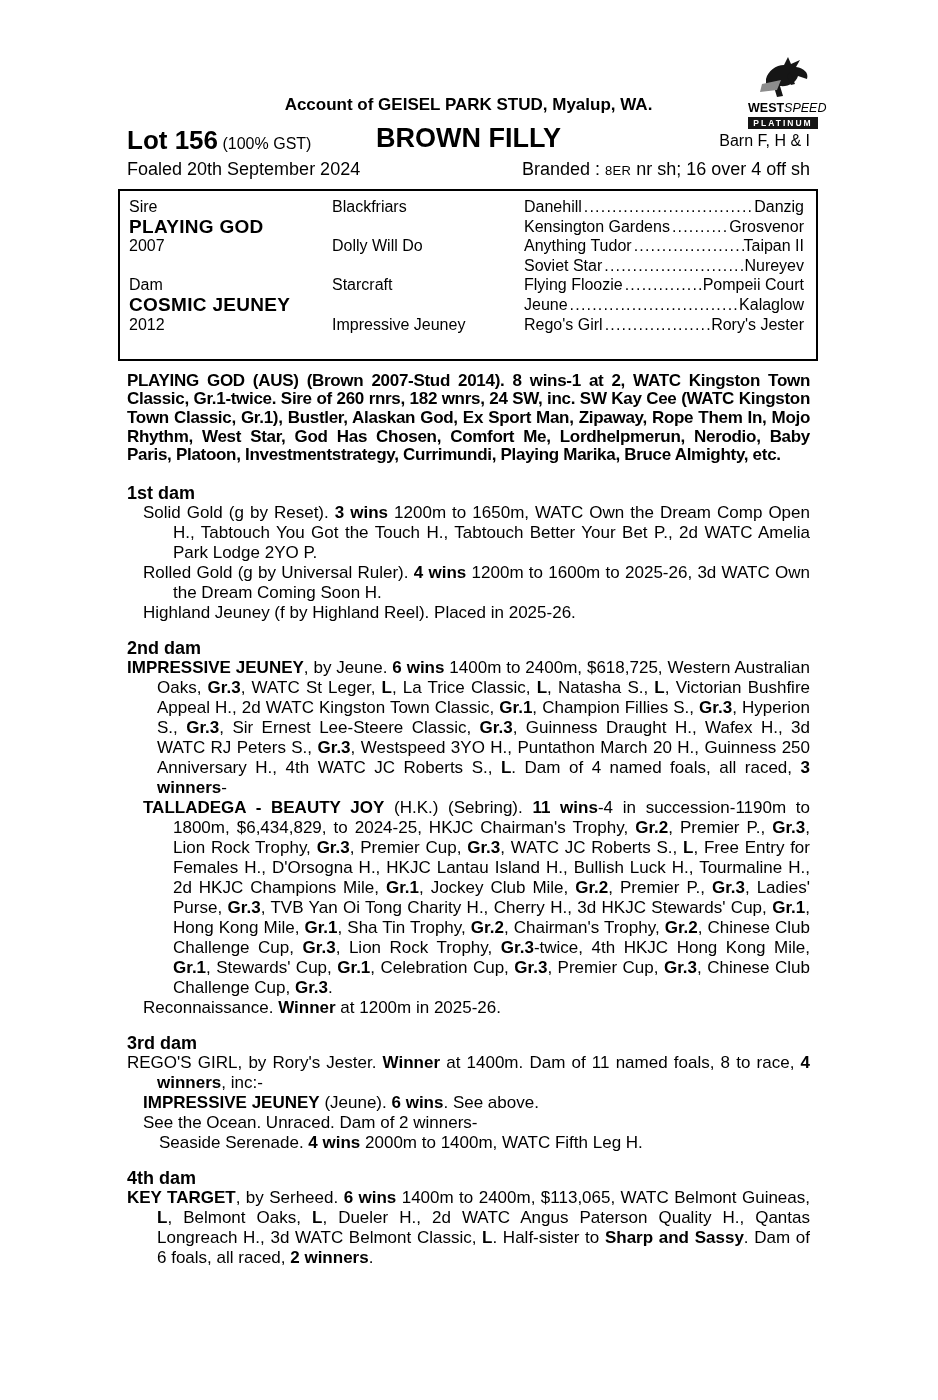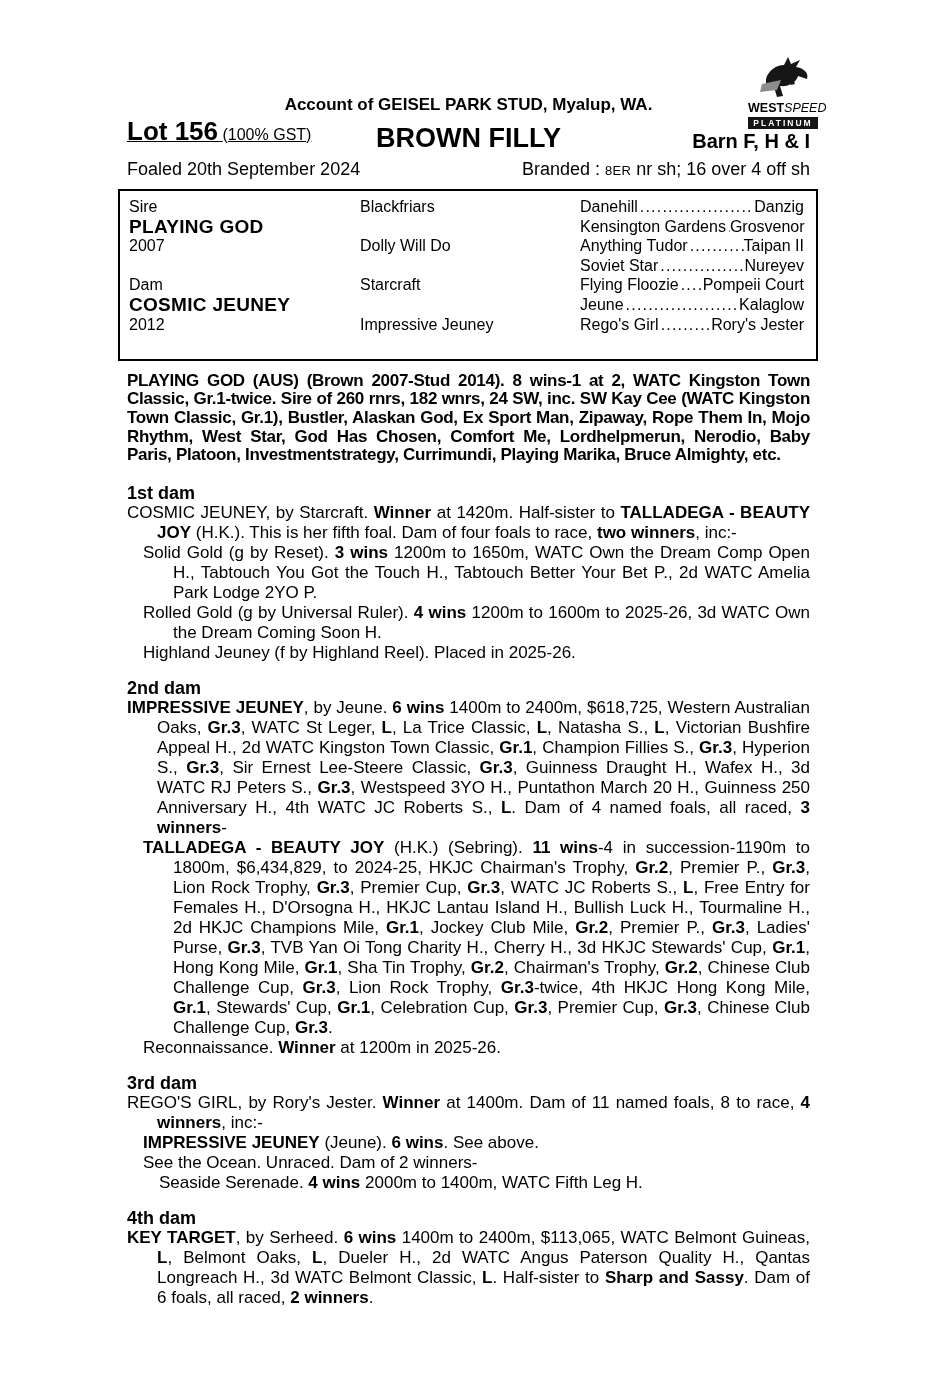--- a/index.html
+++ b/index.html
@@ -18,38 +18,37 @@
   .logo svg { display:block; margin:0 auto; }
   .logo-text { font-size:12.5px; line-height:13px; white-space:nowrap; letter-spacing:0; }
   .logo-text .lw { font-weight:bold; }
   .logo-text .ls { font-style:italic; font-weight:normal; }
   .logo-plat { margin-top:2px; background:#151515; color:#fff; font-weight:bold;
                font-size:8.5px; line-height:12px; letter-spacing:2px; padding:0 2px; }
 
   
   .account { padding-top:96px; text-align:center; font-weight:bold; font-size:17px; line-height:18px; }
   .lot-line { position:relative; height:32px; margin-top:7px; }
-  .lot-left { position:absolute; left:0; bottom:9px; white-space:nowrap;text-decoration:underline; }
+  .lot-left { position:absolute; left:0; bottom:0; white-space:nowrap; }
   .lot-num { font-weight:bold; font-size:26px; line-height:26px; }
   .gst { font-size:16px; line-height:16px; }
   .horse-title { position:absolute; left:50%; bottom:1px; transform:translateX(-50%);
                  font-weight:bold; font-size:27px; line-height:27px; white-space:nowrap; }
-  .barn { position:absolute; right:0; bottom:2px; font-weight:bold; font-size:20px; line-height:20px; white-space:nowrap; }
+  .barn { position:absolute; right:0; bottom:2px; font-weight:normal; font-size:16px; line-height:20px; white-space:nowrap; }
   .foaled-line { display:flex; justify-content:space-between; margin-top:7px; font-size:18px; line-height:19px; }
   .brand-code { font-size:13px; letter-spacing:0.3px; }
 
   
   .ped-table {
     box-sizing:border-box;
     margin:9px 0 0 -9px;
     width:700px;
     border:2.5px solid #000;
     display:flex;
     padding:6px 12px 5px 9px;
-    gap:28px;
   }
   .ped-col1 { width:203px; }
   .ped-col2 { width:192px; }
   .ped-col3 { flex:1; min-width:0; }
   .slot { height:19.6px; line-height:19.6px; font-size:16px; white-space:nowrap; overflow:visible; }
   .slot.bold-name { font-weight:bold; font-size:19px; letter-spacing:0.3px; }
   .ped-row { display:flex; align-items:baseline; height:19.6px; line-height:19.6px; font-size:16px; white-space:nowrap; }
   .ped-row .pl { flex:0 0 auto; }
   .ped-row .pr { flex:0 0 auto; }
   .dots { flex:1 1 auto; overflow:hidden; white-space:nowrap; letter-spacing:1.2px; padding:0 2px; }
@@ -164,21 +163,20 @@
             <span class="dots"></span>
             <span class="pr">Rory's Jester</span>
           </div>
       </div>
     </div>
 
     <p class="sire-blurb">PLAYING GOD (AUS) (Brown 2007-Stud 2014). 8 wins-1 at 2, WATC Kingston Town Classic, Gr.1-twice. Sire of 260 rnrs, 182 wnrs, 24 SW, inc. SW Kay Cee (WATC Kingston Town Classic, Gr.1), Bustler, Alaskan God, Ex Sport Man, Zipaway, Rope Them In, Mojo Rhythm, West Star, God Has Chosen, Comfort Me, Lordhelpmerun, Nerodio, Baby Paris, Platoon, Investmentstrategy, Currimundi, Playing Marika, Bruce Almighty, etc.</p>
 
     <div class="details">
         <div class="dam-heading first">1st dam</div>
-        <p class="para hang1"><span>COSMIC JEUNEY, by Starcraft. </span><span class="b">Winner</span><span> at 1420m. Half-sister to </span><span class="b">TALLADEGA - BEAUTY JOY</span><span> (H.K.). This is her fifth foal. Dam of four foals to race, </span><span class="b">two winners</span><span>, inc:-</span></p>
         <p class="para hang2"><span>Solid Gold (g by Reset). </span><span class="b">3 wins</span><span> 1200m to 1650m, WATC Own the Dream Comp Open H., Tabtouch You Got the Touch H., Tabtouch Better Your Bet P., 2d WATC Amelia Park Lodge 2YO P.</span></p>
         <p class="para hang2"><span>Rolled Gold (g by Universal Ruler). </span><span class="b">4 wins</span><span> 1200m to 1600m to 2025-26, 3d WATC Own the Dream Coming Soon H.</span></p>
         <p class="para hang2"><span>Highland Jeuney (f by Highland Reel). Placed in 2025-26.</span></p>
         <div class="dam-heading">2nd dam</div>
         <p class="para hang1"><span class="b">IMPRESSIVE JEUNEY</span><span>, by Jeune. </span><span class="b">6 wins</span><span> 1400m to 2400m, $618,725, Western Australian Oaks, </span><span class="b">Gr.3</span><span>, WATC St Leger, </span><span class="b">L</span><span>, La Trice Classic, </span><span class="b">L</span><span>, Natasha S., </span><span class="b">L</span><span>, Victorian Bushfire Appeal H., 2d WATC Kingston Town Classic, </span><span class="b">Gr.1</span><span>, Champion Fillies S., </span><span class="b">Gr.3</span><span>, Hyperion S., </span><span class="b">Gr.3</span><span>, Sir Ernest Lee-Steere Classic, </span><span class="b">Gr.3</span><span>, Guinness Draught H., Wafex H., 3d WATC RJ Peters S., </span><span class="b">Gr.3</span><span>, Westspeed 3YO H., Puntathon March 20 H., Guinness 250 Anniversary H., 4th WATC JC Roberts S., </span><span class="b">L</span><span>. Dam of 4 named foals, all raced, </span><span class="b">3 winners</span><span>-</span></p>
         <p class="para hang2"><span class="b">TALLADEGA - BEAUTY JOY</span><span> (H.K.) (Sebring). </span><span class="b">11 wins</span><span>-4 in succession-1190m to 1800m, $6,434,829, to 2024-25, HKJC Chairman's Trophy, </span><span class="b">Gr.2</span><span>, Premier P., </span><span class="b">Gr.3</span><span>, Lion Rock Trophy, </span><span class="b">Gr.3</span><span>, Premier Cup, </span><span class="b">Gr.3</span><span>, WATC JC Roberts S., </span><span class="b">L</span><span>, Free Entry for Females H., D'Orsogna H., HKJC Lantau Island H., Bullish Luck H., Tourmaline H., 2d HKJC Champions Mile, </span><span class="b">Gr.1</span><span>, Jockey Club Mile, </span><span class="b">Gr.2</span><span>, Premier P., </span><span class="b">Gr.3</span><span>, Ladies' Purse, </span><span class="b">Gr.3</span><span>, TVB Yan Oi Tong Charity H., Cherry H., 3d HKJC Stewards' Cup, </span><span class="b">Gr.1</span><span>, Hong Kong Mile, </span><span class="b">Gr.1</span><span>, Sha Tin Trophy, </span><span class="b">Gr.2</span><span>, Chairman's Trophy, </span><span class="b">Gr.2</span><span>, Chinese Club Challenge Cup, </span><span class="b">Gr.3</span><span>, Lion Rock Trophy, </span><span class="b">Gr.3</span><span>-twice, 4th HKJC Hong Kong Mile, </span><span class="b">Gr.1</span><span>, Stewards' Cup, </span><span class="b">Gr.1</span><span>, Celebration Cup, </span><span class="b">Gr.3</span><span>, Premier Cup, </span><span class="b">Gr.3</span><span>, Chinese Club Challenge Cup, </span><span class="b">Gr.3</span><span>.</span></p>
         <p class="para hang2"><span>Reconnaissance. </span><span class="b">Winner</span><span> at 1200m in 2025-26.</span></p>
         <div class="dam-heading">3rd dam</div>
         <p class="para hang1"><span>REGO'S GIRL, by Rory's Jester. </span><span class="b">Winner</span><span> at 1400m. Dam of 11 named foals, 8 to race, </span><span class="b">4 winners</span><span>, inc:-</span></p>
         <p class="para hang2"><span class="b">IMPRESSIVE JEUNEY</span><span> (Jeune). </span><span class="b">6 wins</span><span>. See above.</span></p>

